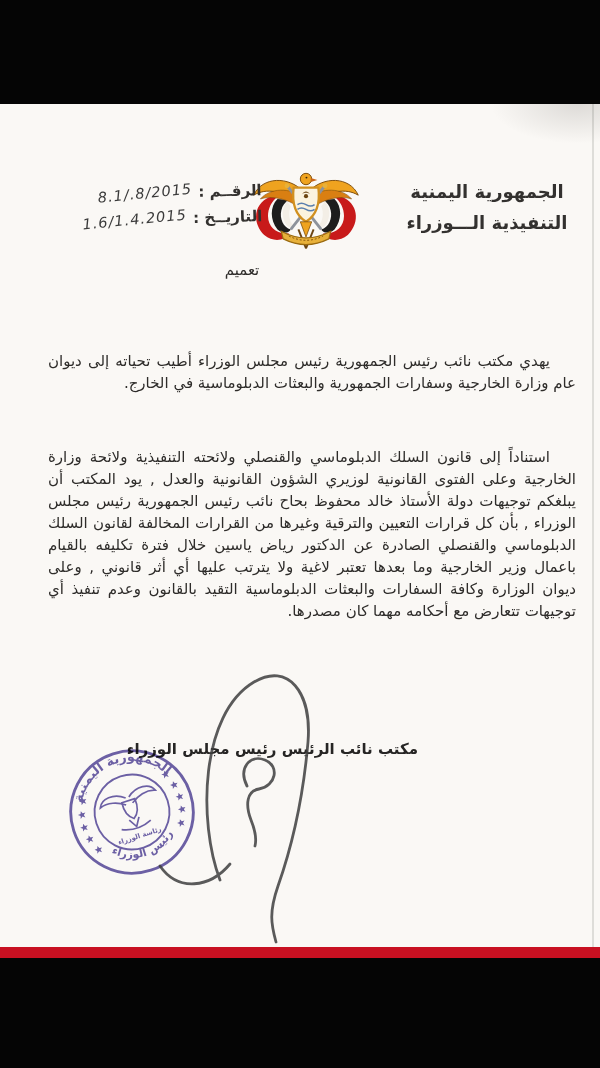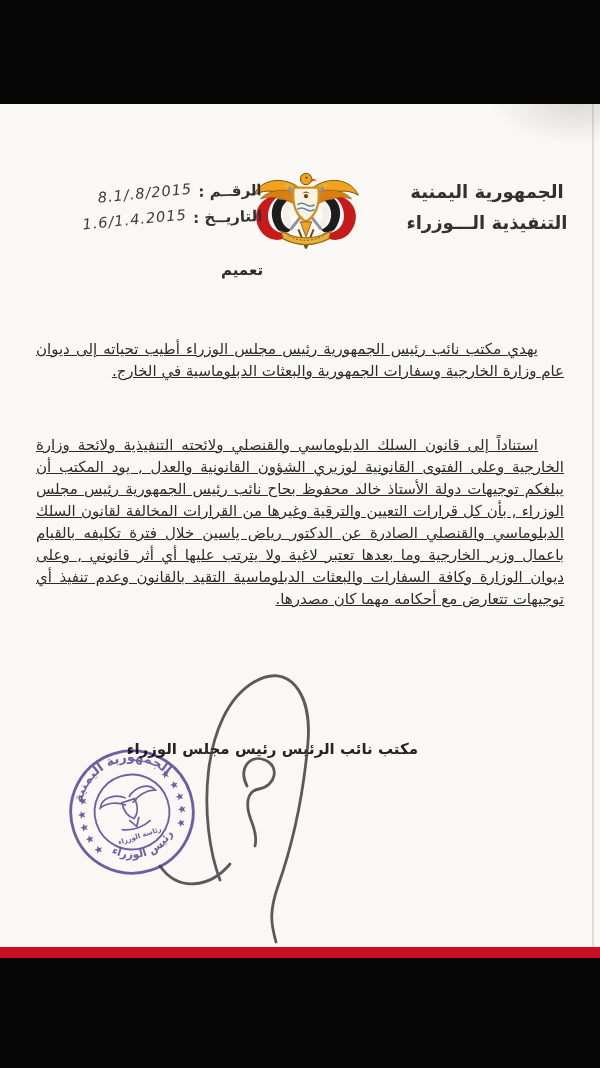--- a/index.html
+++ b/index.html
@@ -18,23 +18,23 @@
   .lh-right{position:absolute;right:28px;top:72px;width:170px;text-align:center;direction:rtl;
             font-weight:bold;font-size:18px;line-height:31px;color:#33312f;}
   .lh-left{position:absolute;left:40px;top:76px;width:222px;direction:rtl;transform:rotate(-1.5deg);}
   .lh-row{display:flex;direction:rtl;align-items:baseline;gap:6px;line-height:26px;}
   .lh-label{font-weight:bold;font-size:15px;color:#33312f;white-space:nowrap;}
   .lh-value{font-style:italic;font-size:14.5px;letter-spacing:1px;color:#3a3a3a;
             transform:rotate(-4deg);direction:ltr;}
   .emblem{position:absolute;left:249px;top:58px;width:114px;height:92px;}
   
   .subject{position:absolute;left:0;top:157px;width:484px;text-align:center;direction:rtl;
-           font-weight:bold;font-size:15px;color:#2e2c2a;}
+           font-weight:normal;font-size:15px;color:#2e2c2a;}
   .para{position:absolute;left:36px;width:528px;direction:rtl;text-align:justify;
-        font-size:15px;line-height:22px;color:#2e2c2a;text-indent:26px;margin:0;text-decoration:underline;}
+        font-size:15px;line-height:22px;color:#2e2c2a;text-indent:26px;margin:12px;}
   .para1{top:234px;}
   .para2{top:330px;}
   
   .sig-office{position:absolute;left:100px;top:636px;width:318px;text-align:right;direction:rtl;
               font-weight:bold;font-size:15px;color:#262524;z-index:2;}
   .stamp{position:absolute;left:64px;top:640px;width:136px;height:136px;z-index:3;
          transform:rotate(-18deg);opacity:.88;mix-blend-mode:multiply;}
   .signature{position:absolute;left:150px;top:558px;width:210px;height:300px;z-index:4;overflow:visible;}
 </style>
 </head>

